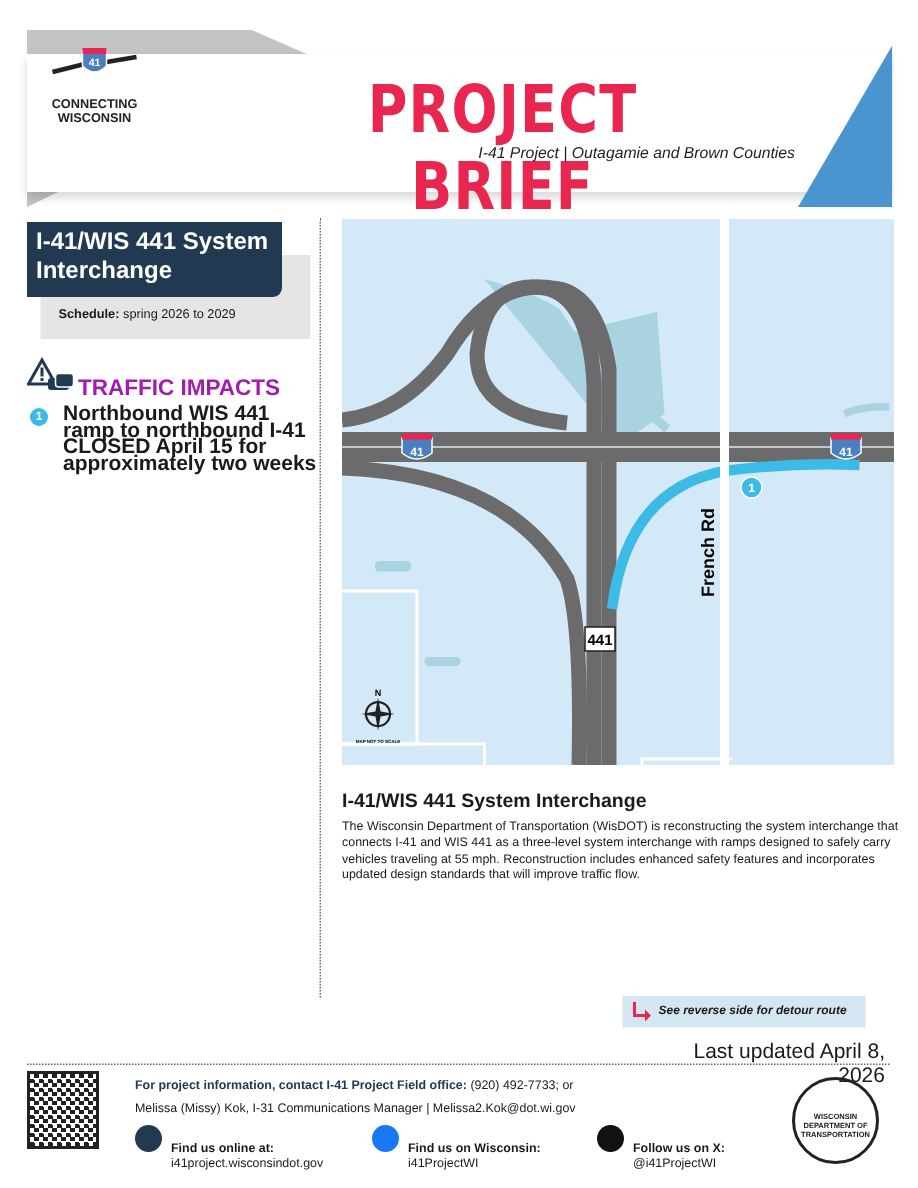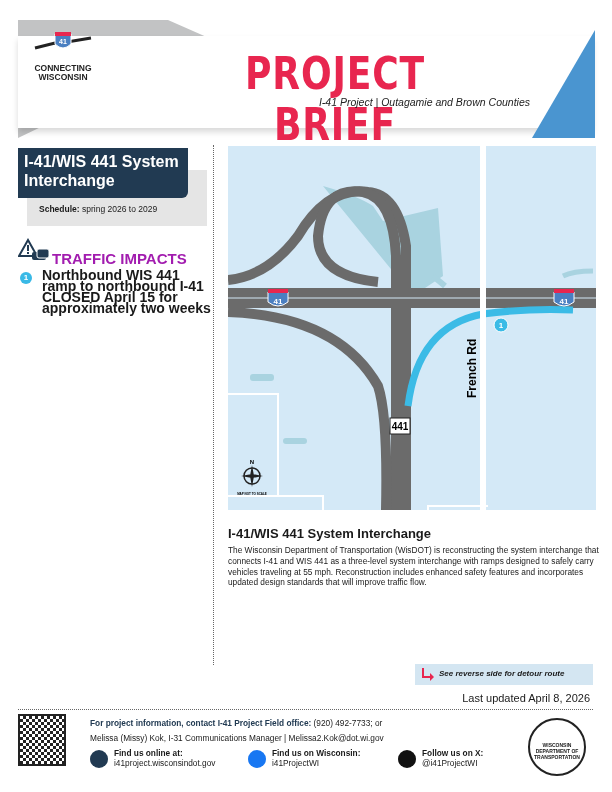--- a/index.html
+++ b/index.html
@@ -15,31 +15,31 @@
 #title-box{left:18px;top:148px;width:170px;height:50px;background:#213a52;color:#fff;font-weight:bold;font-size:16px;line-height:19px;padding:4px 6px;border-radius:0 0 6px 0}
 #sched-box{left:27px;top:170px;width:180px;height:56px;background:#e5e5e5;padding:34px 0 0 12px;font-size:8.5px}
 #sched-box b{font-weight:bold}
 #impacts-title{left:52px;top:250px;font-weight:bold;color:#a21caf;font-size:15px}
 .numdot{width:12px;height:12px;border-radius:50%;background:#39b9e6;color:#fff;font-size:8px;font-weight:bold;text-align:center;line-height:12px}
 #impact-text{left:42px;top:270px;width:170px;font-size:14px;font-weight:bold;line-height:11px}
 #vdivider{left:213px;top:145px;height:520px;border-left:1px dotted #666}
 #map{left:228px;top:146px;width:368px;height:364px;background:#d4e9f7;overflow:hidden}
 #desc-title{left:228px;top:526px;font-weight:bold;font-size:13px}
 #desc-body{left:228px;top:545px;width:372px;font-size:8.3px;line-height:10.8px}
-#detour{left:415px;top:664px;width:178px;height:21px;background:#d4e6f2;font-size:8px;font-style:italic;font-weight:bold;padding:5px 0 0 24px}
-#updated{left:430px;top:692px;width:160px;text-align:right;font-size:11px}
+#detour{left:415px;top:664px;width:162px;height:21px;background:#d4e6f2;font-size:8px;font-style:italic;font-weight:bold;padding:5px 0 0 24px}
+#updated{left:430px;top:692px;width:160px;text-align:right;font-size:14px}
 #hdivider{left:18px;top:709px;width:575px;border-top:1px dotted #666}
 #qr{left:18px;top:714px;width:48px;height:52px;border:2px solid #222;background:repeating-conic-gradient(#222 0 25%,#fff 0 50%) 0 0/6px 6px}
 #contact1{left:90px;top:718px;font-size:8.3px}
 #contact1 b{font-weight:bold;color:#213a52}
 #contact2{left:90px;top:733px;font-size:8.3px}
 .social{top:748px;height:24px;font-size:8.3px;line-height:10px}
 .social b{font-weight:bold}
 .sico{width:18px;height:18px;border-radius:50%;position:absolute;left:0;top:2px}
-.social .t{position:absolute;left:24px;top:0;white-space:nowrap}
+.social .t{position:absolute;left:24px;top:12px;white-space:nowrap}
 #dot-logo{left:528px;top:718px;width:58px;height:58px;border:2px solid #222;border-radius:50%;font-size:5px;text-align:center;padding-top:22px;font-weight:bold}
 </style>
 </head>
 <body>
 
 <div class="abs" id="header-grey"></div>
 <div class="abs" id="header-white"></div>
 <div class="abs" id="header-blue"></div>
 
 <div class="abs" id="logo">

